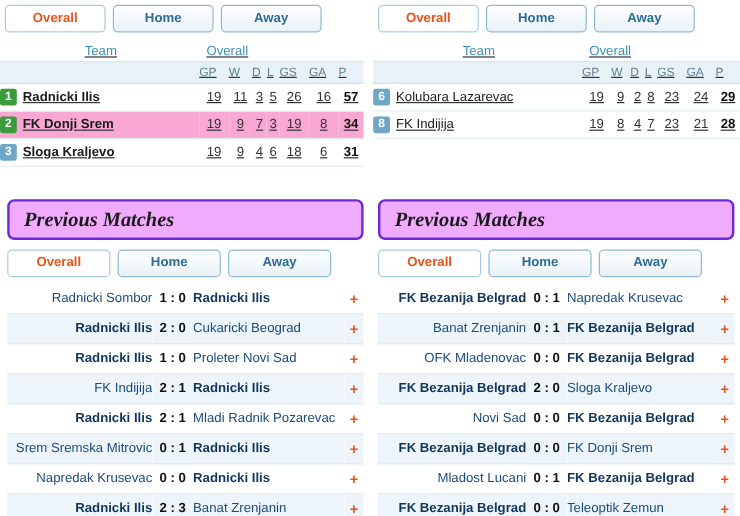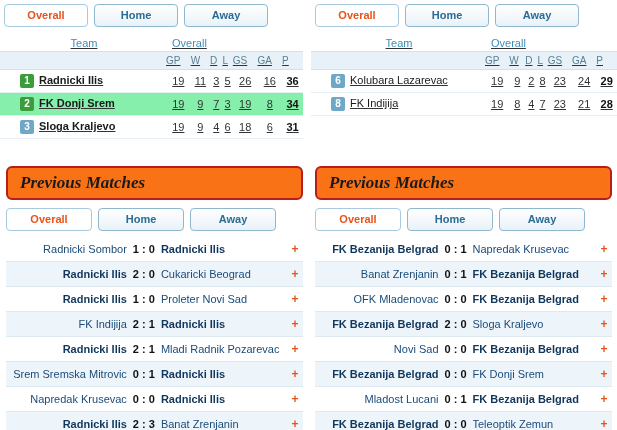--- a/index.html
+++ b/index.html
@@ -72,24 +72,24 @@
     border-bottom: 1px solid #cfe3ee;
   }
   .stand .hdr-sub td.teamcell { text-align: left; padding-left: 6px; }
   .stand tbody tr td {
     padding: 4px 0;
     text-align: center;
     border-bottom: 1px solid #e4eef4;
     color: #333;
     font-size: 11px;
   }
-  .stand tbody tr.alt td { background: #86efac; }
+  .stand tbody tr.alt td { background: #f9a8d4; }
   .stand td.teamcell {
     text-align: left;
-    padding-left: 20px;
+    padding-left: 0;
     font-weight: bold;
     color: #1a1a1a;
     white-space: nowrap;
   }
   .rankbox {
     display: inline-block;
     width: 14px;
     height: 14px;
     line-height: 14px;
     text-align: center;
@@ -99,28 +99,28 @@
     border-radius: 2px;
     margin-right: 5px;
     vertical-align: middle;
   }
   .rank-green { background: #3a9c3a; }
   .rank-blue  { background: #6fa8c6; }
   .stand td.ptscell { font-weight: bold; color: #111; }
 
   
   .pmbox {
-    border: 2px solid #b91c1c;
+    border: 2px solid #6d28d9;
     border-radius: 6px;
     box-sizing: border-box;
     height: 34px;
     display: flex;
     align-items: center;
     padding-left: 12px;
-    background: #f97316;
+    background: #f0abfc;
   }
   .pmtitle {
     font-family: "Liberation Serif", serif;
     font-style: italic;
     font-weight: bold;
     font-size: 17px;
     color: #1a1a1a;
   }
 
   
@@ -195,21 +195,21 @@
       <tr>
         <td class="teamcell" colspan="2">
           <span class="rankbox rank-green">1</span><span>Radnicki Ilis</span>
         </td>
         <td>19</td>
         <td>11</td>
         <td>3</td>
         <td>5</td>
         <td>26</td>
         <td>16</td>
-        <td class="ptscell">36</td>
+        <td class="ptscell">57</td>
       </tr>
       <tr class="alt">
         <td class="teamcell" colspan="2">
           <span class="rankbox rank-green">2</span><span>FK Donji Srem</span>
         </td>
         <td>19</td>
         <td>9</td>
         <td>7</td>
         <td>3</td>
         <td>19</td>

